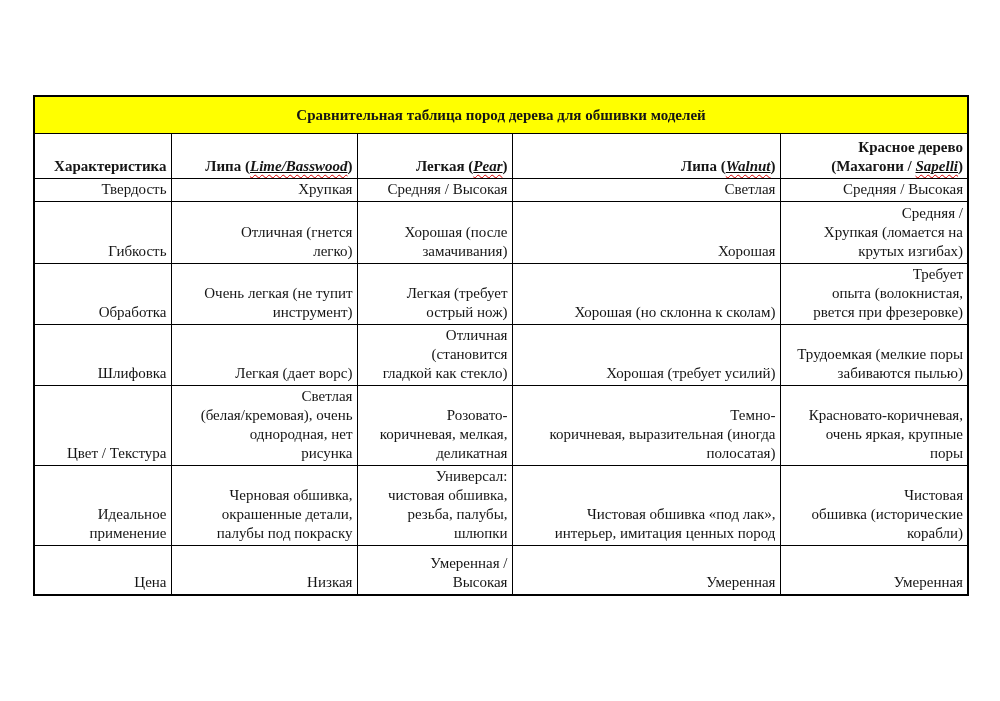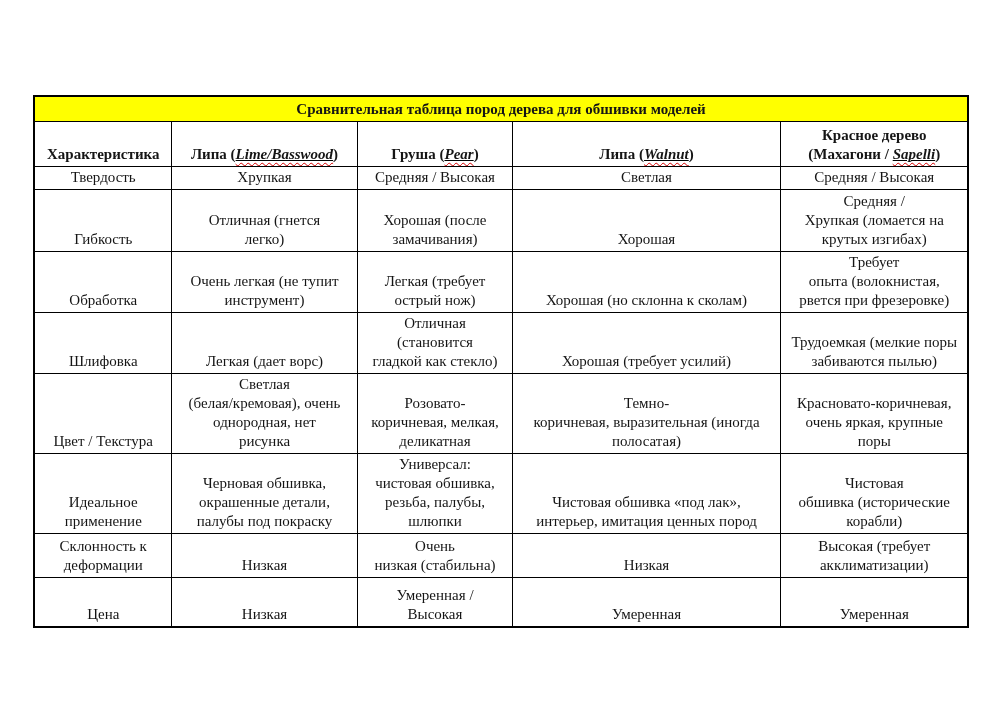--- a/index.html
+++ b/index.html
@@ -24,32 +24,32 @@
     border-collapse: collapse;
     table-layout: fixed;
     border: 2px solid #000000;
     font-size: 15px;
     line-height: 19px;
   }
   table.wood-table td,
   table.wood-table th {
     border: 1px solid #000000;
     vertical-align: bottom;
-    text-align: center;
+    text-align: right;
     padding: 1px 4px 2px 5px;
     white-space: pre-line;
     overflow: hidden;
     font-weight: normal;
   }
   tr.title-row td {
     background: #ffff00;
     text-align: center;
     vertical-align: middle;
     font-weight: bold;
-    padding: 4px 2px;
+    padding: 10px 2px;
     line-height: 16px;
     white-space: nowrap;
   }
   tr.header-row th {
     font-weight: bold;
   }
   .latin-wrap {
     text-decoration: underline wavy #d40000;
     text-decoration-thickness: 1px;
     text-underline-offset: 3px;
@@ -75,21 +75,21 @@
     </colgroup>
 
     <tbody>
         <tr class="title-row" style="height:18px">
       <td colspan="5">Сравнительная таблица пород дерева для обшивки моделей</td>
     </tr>
 
     <tr class="header-row" style="height:45px">
       <th><span>Характеристика</span></th>
       <th><span>Липа (</span><span class="latin-wrap"><span class="latin">Lime/Basswood</span></span><span>)</span></th>
-      <th><span>Груша (</span><span class="latin-wrap"><span class="latin">Pear</span></span><span>)</span></th>
+      <th><span>Легкая (</span><span class="latin-wrap"><span class="latin">Pear</span></span><span>)</span></th>
       <th><span>Липа (</span><span class="latin-wrap"><span class="latin">Walnut</span></span><span>)</span></th>
       <th><span>Красное дерево</span><br><span>(Махагони / </span><span class="latin-wrap"><span class="latin">Sapelli</span></span><span>)</span></th>
     </tr>
 
     <tr style="height:20px">
       <td>Твердость</td>
       <td>Хрупкая</td>
       <td>Средняя / Высокая</td>
       <td>Светлая</td>
       <td>Средняя / Высокая</td>
@@ -157,30 +157,20 @@
 чистовая обшивка,
 резьба, палубы,
 шлюпки</td>
       <td>Чистовая обшивка «под лак»,
 интерьер, имитация ценных пород</td>
       <td>Чистовая
 обшивка (исторические
 корабли)</td>
     </tr>
 
-    <tr style="height:44px">
-      <td>Склонность к
-деформации</td>
-      <td>Низкая</td>
-      <td>Очень
-низкая (стабильна)</td>
-      <td>Низкая</td>
-      <td>Высокая (требует
-акклиматизации)</td>
-    </tr>
 
     <tr style="height:49px">
       <td>Цена</td>
       <td>Низкая</td>
       <td>Умеренная /
 Высокая</td>
       <td>Умеренная</td>
       <td>Умеренная</td>
     </tr>
   </tbody>

